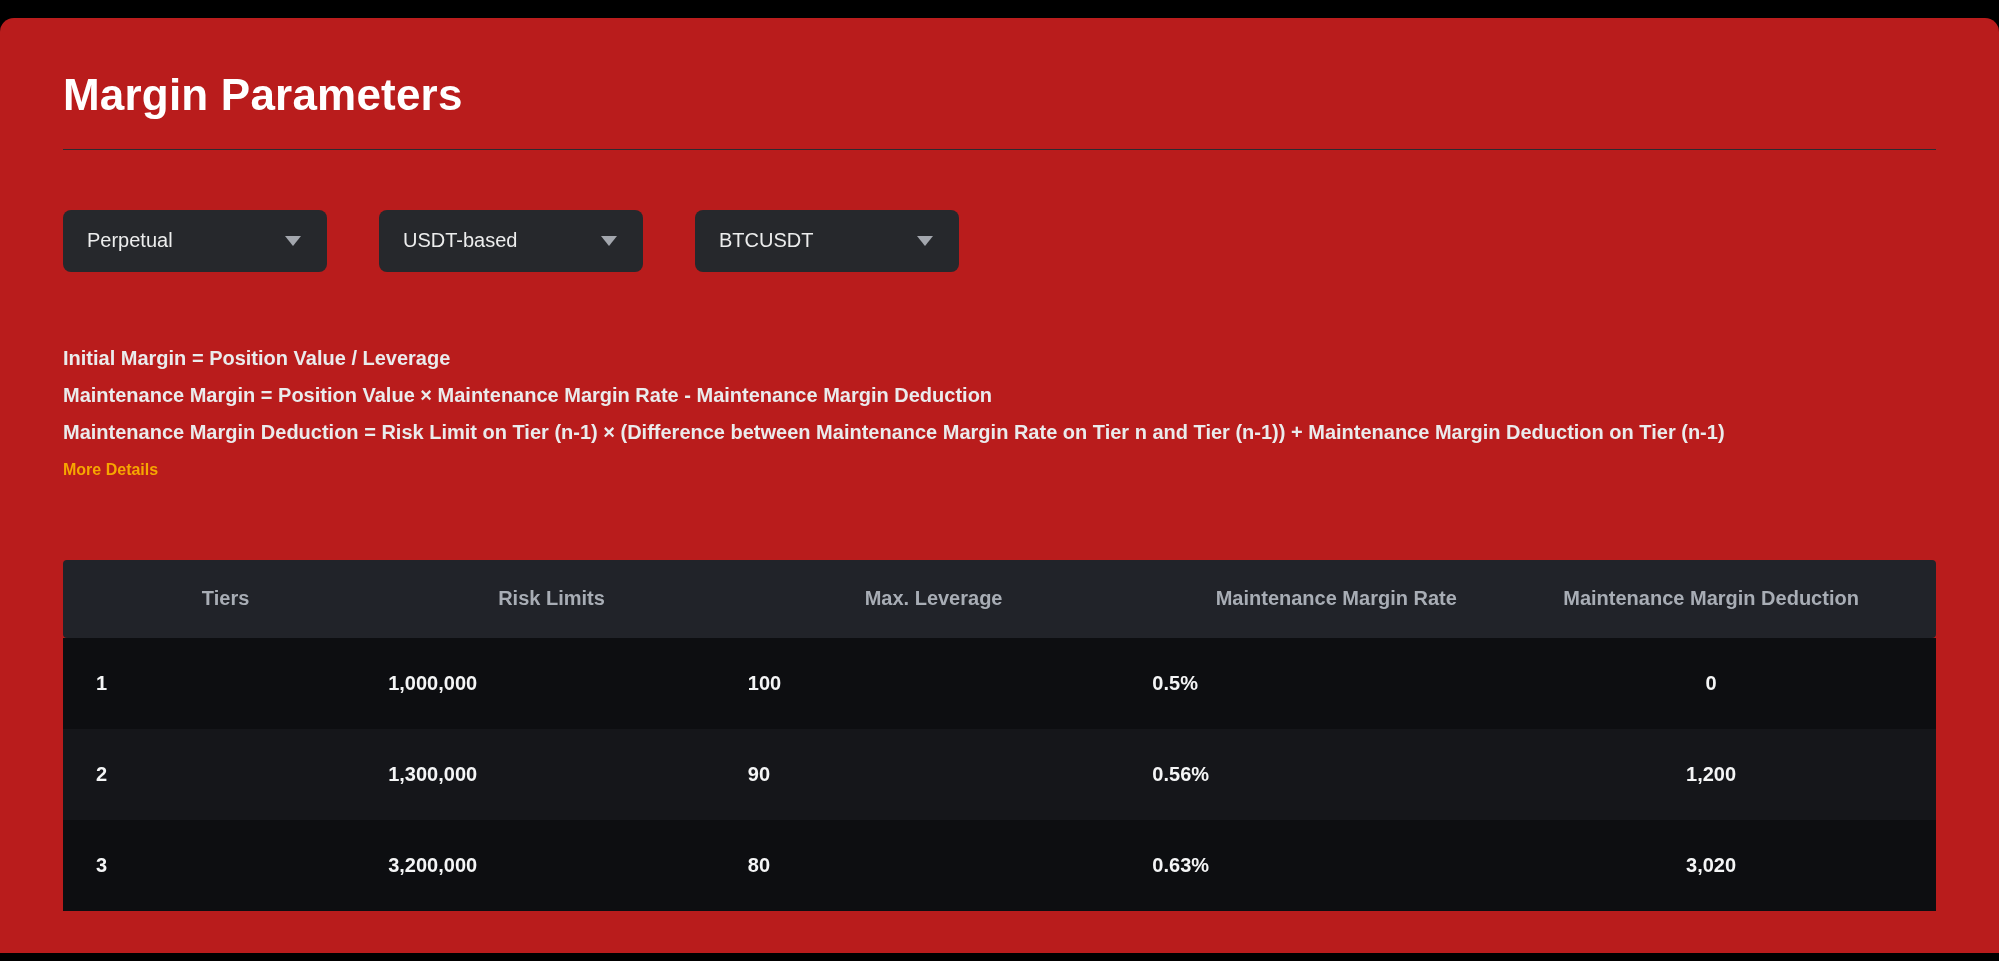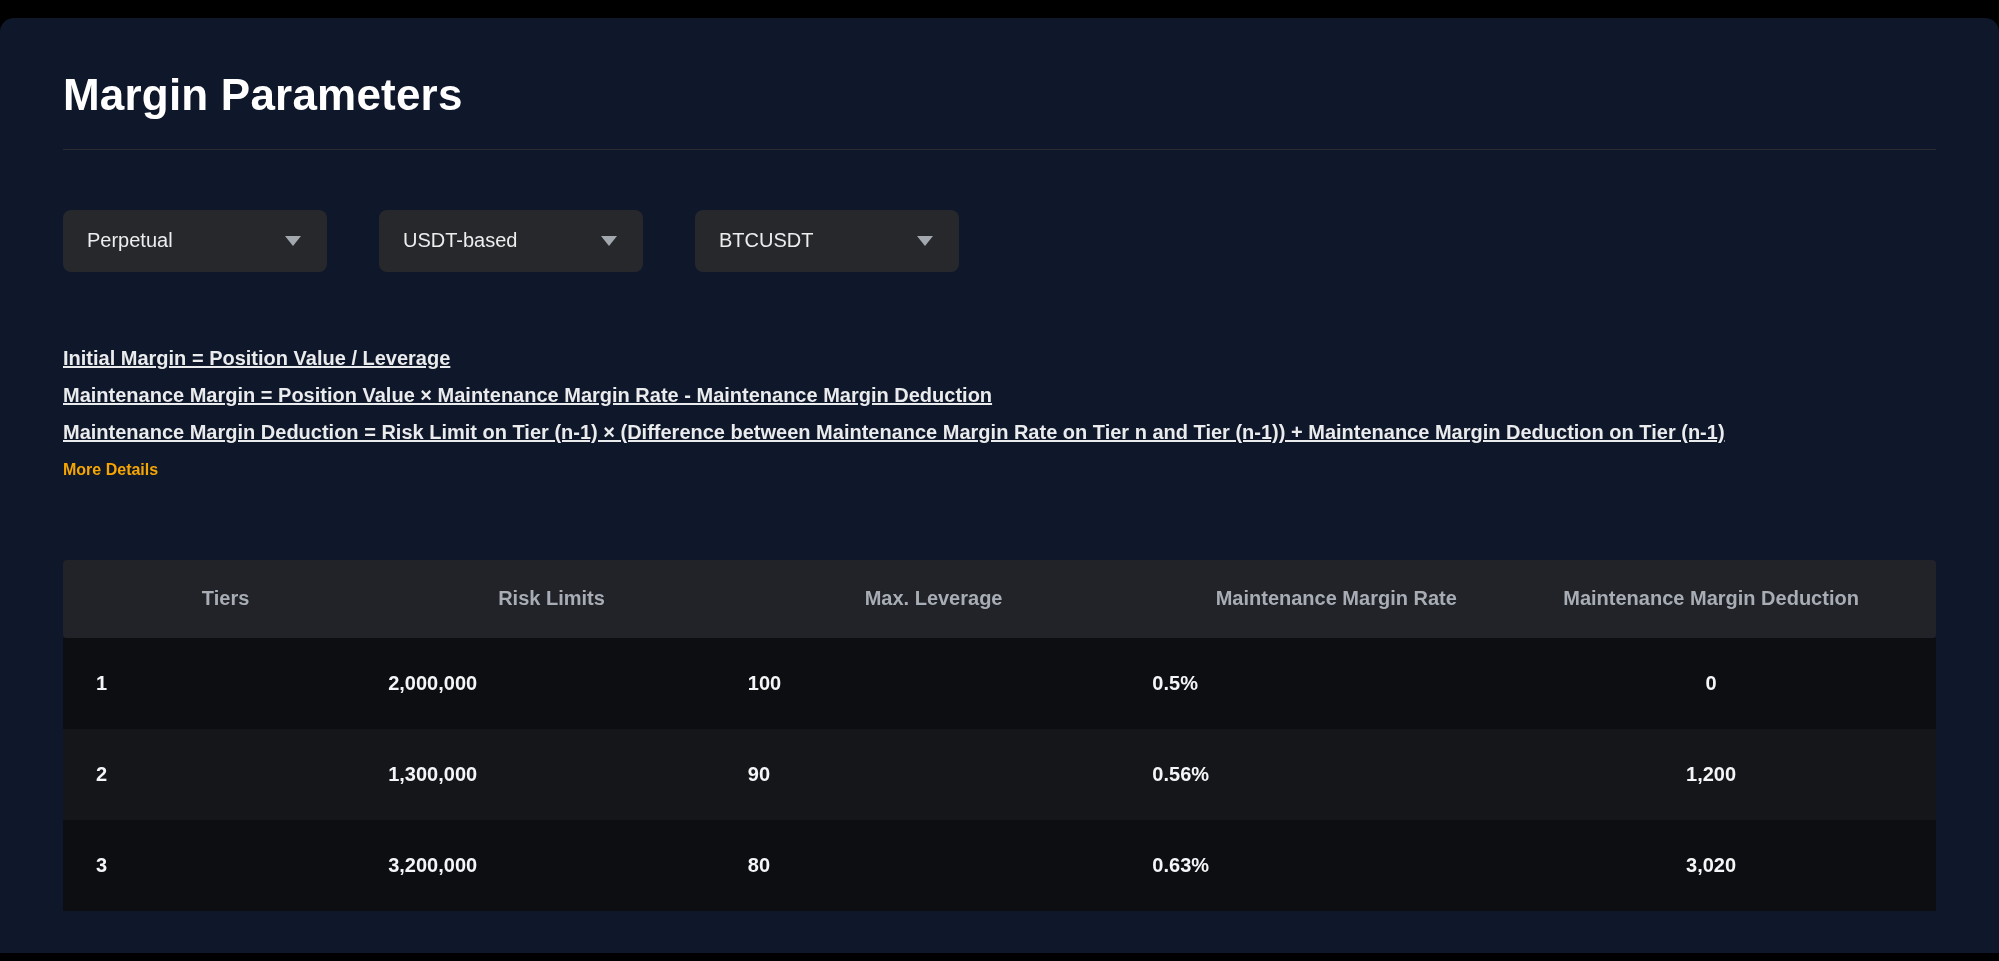--- a/index.html
+++ b/index.html
@@ -6,21 +6,21 @@
   html, body {
     width: 1999px; height: 961px;
     background: #000000;
     font-family: "Liberation Sans", sans-serif;
     overflow: hidden;
   }
   .panel {
     position: absolute;
     left: 0; right: 0;
     top: 18px; bottom: 8px;
-    background: #0f172a;
+    background: #b91c1c;
     border-radius: 14px 14px 0 0;
     overflow: hidden;
   }
   .content {
     padding: 52px 63px 0 63px;
   }
   .page-title {
     color: #ffffff;
     font-size: 44px;
     font-weight: 700;
@@ -61,21 +61,20 @@
   }
   .formulas {
     margin-top: 68px;
     max-width: 1873px;
   }
   .formula-line {
     color: #eaebec;
     font-size: 20px;
     font-weight: 700;
     line-height: 37px;
-    text-decoration: underline;
   }
   .more-details {
     display: inline-block;
     color: #f7a600;
     font-size: 16px;
     font-weight: 700;
     line-height: 37px;
     text-decoration: none;
     cursor: pointer;
   }
@@ -164,21 +163,21 @@
           <th>Tiers</th>
           <th>Risk Limits</th>
           <th>Max. Leverage</th>
           <th>Maintenance Margin Rate</th>
           <th class="num">Maintenance Margin Deduction</th>
         </tr>
       </thead>
       <tbody>
         <tr>
           <td>1</td>
-          <td>2,000,000</td>
+          <td>1,000,000</td>
           <td>100</td>
           <td>0.5%</td>
           <td class="num">0</td>
         </tr>
         <tr>
           <td>2</td>
           <td>1,300,000</td>
           <td>90</td>
           <td>0.56%</td>
           <td class="num">1,200</td>

